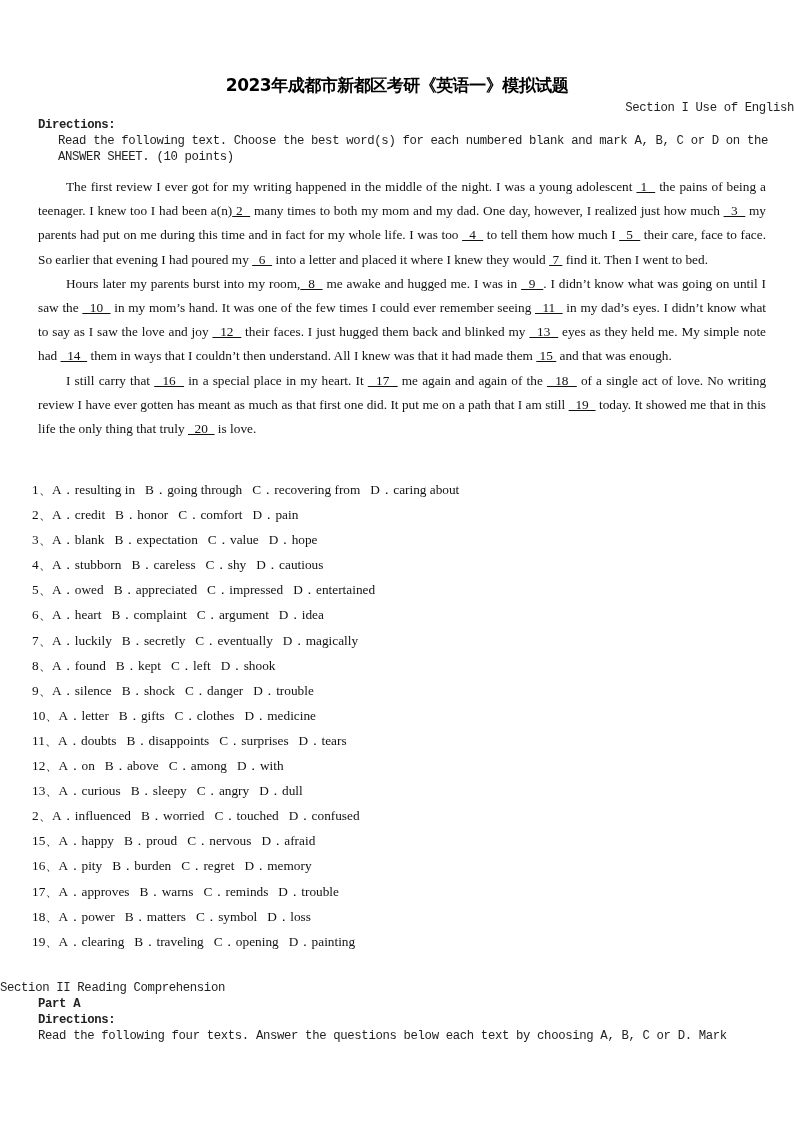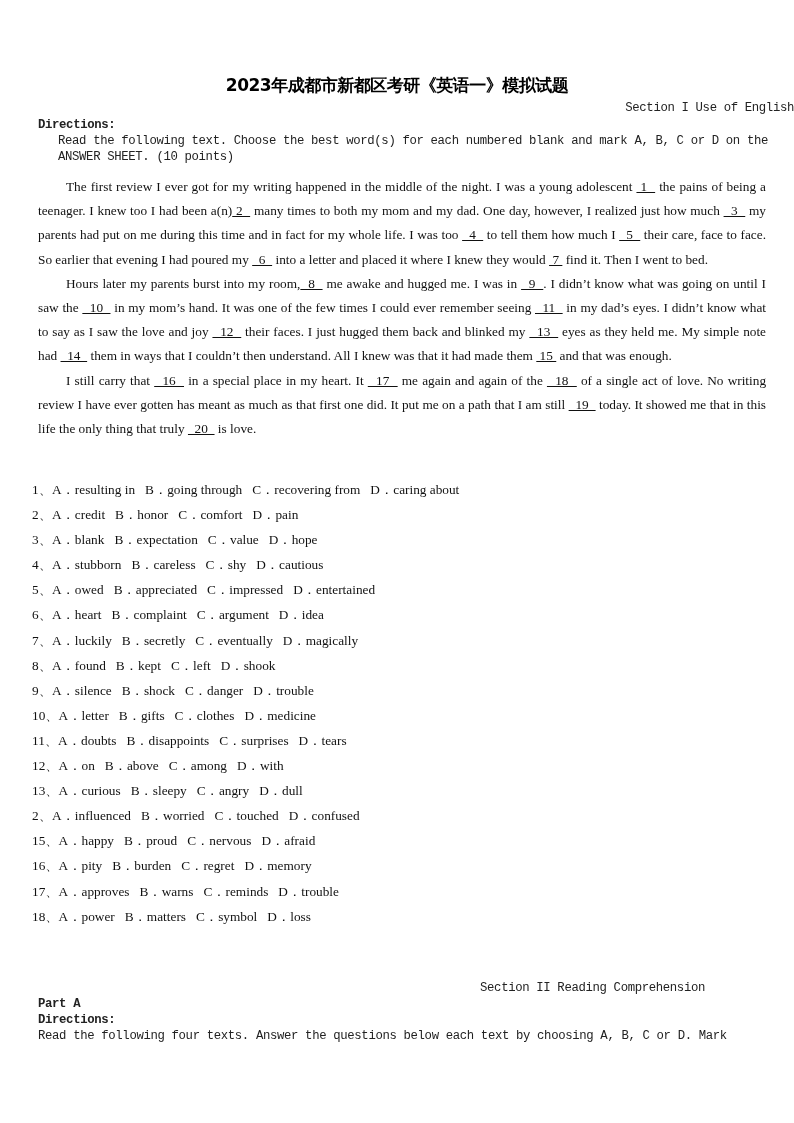--- a/index.html
+++ b/index.html
@@ -18,21 +18,21 @@
   .dirtext1 { position: absolute; top: 134px; left: 38px; width: 730px; line-height: 15.5px; margin-left: 20px; }
   .serif {
     font-family: "Liberation Serif", "DejaVu Serif", serif; font-size: 13.3px; color: #111;
   }
   .passage { position: absolute; top: 175px; left: 38px; width: 728px; }
   .para { margin: 0; line-height: 24.2px; text-indent: 28px; text-align: justify; }
   .blank { text-decoration: underline; white-space: pre; }
   .options { position: absolute; top: 477px; left: 32px; }
   .opt { height: 25.1px; line-height: 25.1px; white-space: pre; }
   .opt span { margin-right: 0; }
-  .sec2 { position: absolute; top: 981px; left: 0; width: 692px; text-align: right; padding-left: 13px; }
+  .sec2 { position: absolute; top: 981px; left: 0; width: 692px; text-align: left; }
   .parta { position: absolute; top: 997px; left: 38px; font-weight: bold; }
   .dir2 { position: absolute; top: 1013px; left: 38px; font-weight: bold; }
   .dirtext2 { position: absolute; top: 1029px; left: 38px; width: 740px; }
 </style>
 </head>
 <body>
 
 <div class="page">
   <div class="title">2023年成都市新都区考研《英语一》模拟试题</div>
   <div class="sec1 mono">Section I  Use of  English</div>
@@ -57,19 +57,20 @@
       <div class="opt"><span>9、</span><span>A．silence   </span><span>B．shock   </span><span>C．danger   </span><span>D．trouble</span></div>
       <div class="opt"><span>10、</span><span>A．letter   </span><span>B．gifts   </span><span>C．clothes   </span><span>D．medicine</span></div>
       <div class="opt"><span>11、</span><span>A．doubts   </span><span>B．disappoints   </span><span>C．surprises   </span><span>D．tears</span></div>
       <div class="opt"><span>12、</span><span>A．on   </span><span>B．above   </span><span>C．among   </span><span>D．with</span></div>
       <div class="opt"><span>13、</span><span>A．curious   </span><span>B．sleepy   </span><span>C．angry   </span><span>D．dull</span></div>
       <div class="opt"><span>2、</span><span>A．influenced   </span><span>B．worried   </span><span>C．touched   </span><span>D．confused</span></div>
       <div class="opt"><span>15、</span><span>A．happy   </span><span>B．proud   </span><span>C．nervous   </span><span>D．afraid</span></div>
       <div class="opt"><span>16、</span><span>A．pity   </span><span>B．burden   </span><span>C．regret   </span><span>D．memory</span></div>
       <div class="opt"><span>17、</span><span>A．approves   </span><span>B．warns   </span><span>C．reminds   </span><span>D．trouble</span></div>
       <div class="opt"><span>18、</span><span>A．power   </span><span>B．matters   </span><span>C．symbol   </span><span>D．loss</span></div>
+      <div class="opt"><span>19、</span><span>A．clearing   </span><span>B．traveling   </span><span>C．opening   </span><span>D．painting</span></div>
     </div>
 
   <div class="sec2 mono">Section II Reading Comprehension</div>
   <div class="parta mono">Part A</div>
   <div class="dir2 mono">Directions:</div>
   <div class="dirtext2 mono">Read the following four texts. Answer the questions below each text by choosing A, B, C or D. Mark</div>
 </div>
 
 </body></html>

